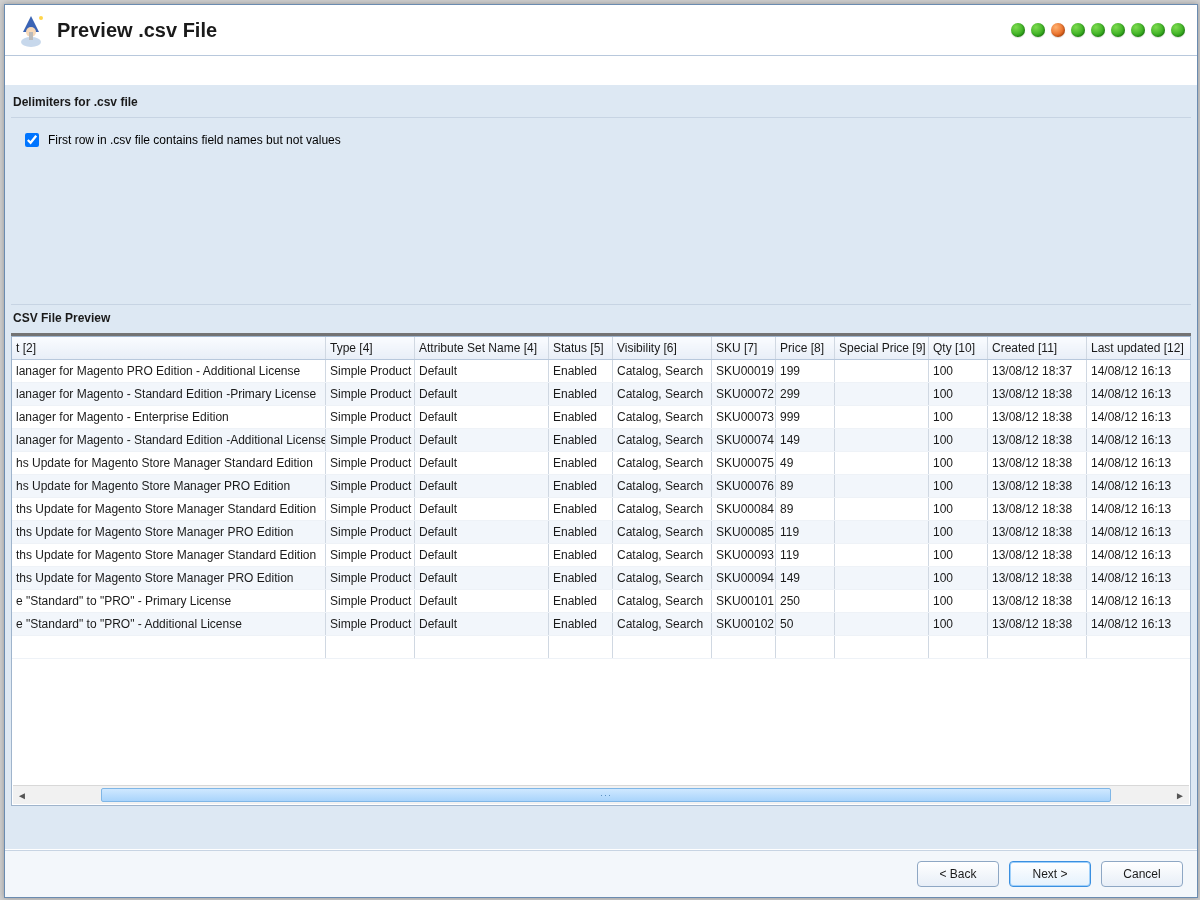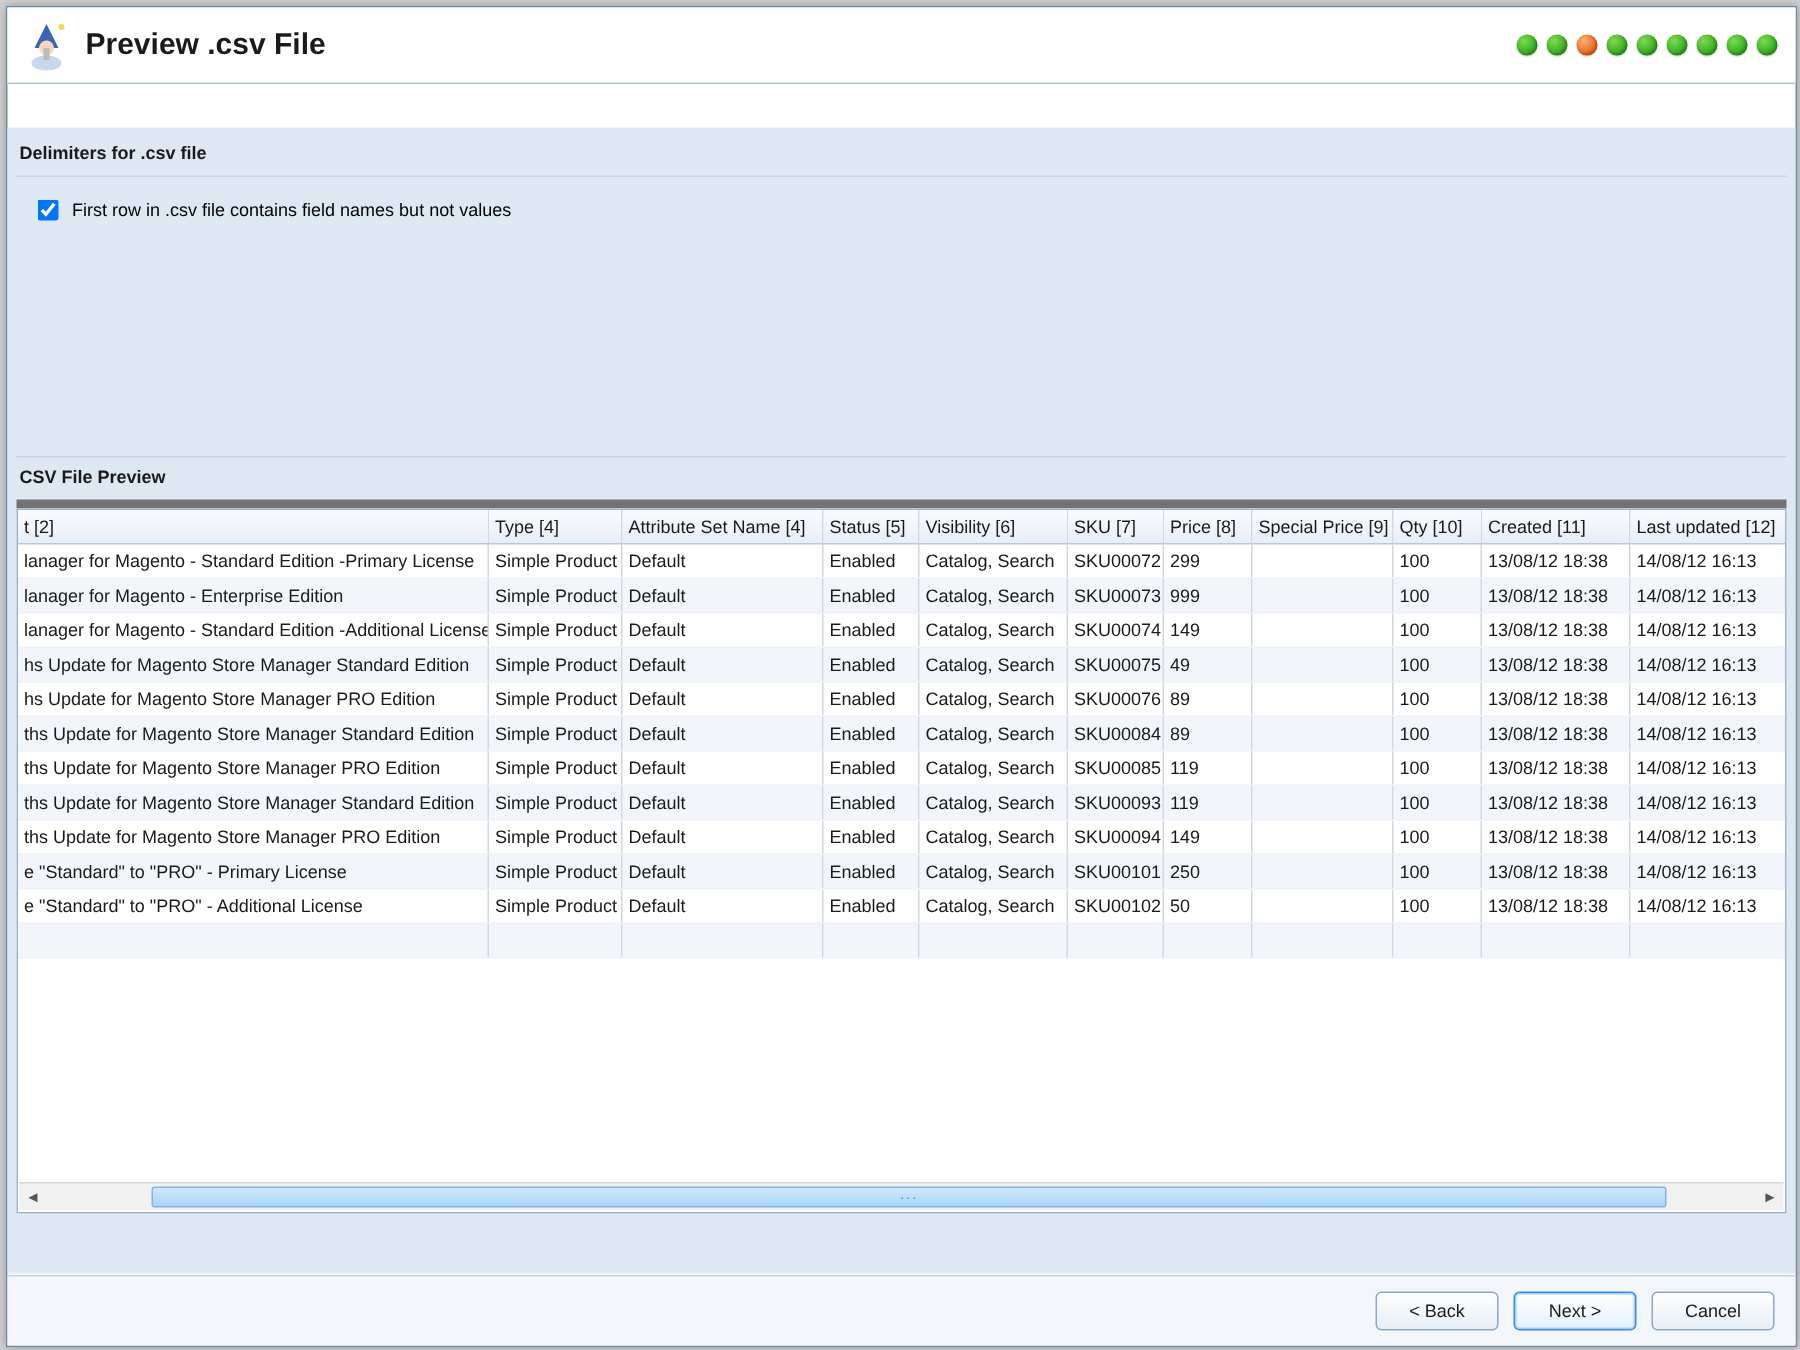--- a/index.html
+++ b/index.html
@@ -105,21 +105,21 @@
   }
   .chk {
     display: flex; align-items: center; gap: 6px;
     padding-left: 10px; padding-top: 6px;
   }
   .chk input { width: 14px; height: 14px; }
 
   .preview-label {
     font-size: 12px; font-weight: bold; color: #1a1a1a;
     padding: 6px 2px 8px 2px;
-    border-bottom: 6px solid #737373;
+    border-bottom: 3px solid #737373;
     border-top: 1px solid #c7d4e3;
   }
   .gridwrap {
     background: #fff;
     border: 1px solid #9fb4cc;
     height: 468px;
     overflow: hidden;
     position: relative;
   }
   .gridscroll {
@@ -265,20 +265,33 @@
                 <th style="width: 55px;">SKU [7]</th>
                 <th style="width: 50px;">Price [8]</th>
                 <th style="width: 85px;">Special Price [9]</th>
                 <th style="width: 50px;">Qty [10]</th>
                 <th style="width: 90px;">Created [11]</th>
                 <th style="width: 100px;">Last updated [12]</th>
               </tr>
             </thead>
           <tbody id="grid-body">
               <tr>
+                <td style="width: 305px;">lanager for Magento PRO Edition - Additional License</td>
+                <td style="width: 80px;">Simple Product</td>
+                <td style="width: 125px;">Default</td>
+                <td style="width: 55px;">Enabled</td>
+                <td style="width: 90px;">Catalog, Search</td>
+                <td style="width: 55px;">SKU00019</td>
+                <td style="width: 50px;">199</td>
+                <td style="width: 85px;"></td>
+                <td style="width: 50px;">100</td>
+                <td style="width: 90px;">13/08/12 18:37</td>
+                <td style="width: 100px;">14/08/12 16:13</td>
+              </tr>
+              <tr>
                 <td style="width: 305px;">lanager for Magento - Standard Edition -Primary License</td>
                 <td style="width: 80px;">Simple Product</td>
                 <td style="width: 125px;">Default</td>
                 <td style="width: 55px;">Enabled</td>
                 <td style="width: 90px;">Catalog, Search</td>
                 <td style="width: 55px;">SKU00072</td>
                 <td style="width: 50px;">299</td>
                 <td style="width: 85px;"></td>
                 <td style="width: 50px;">100</td>
                 <td style="width: 90px;">13/08/12 18:38</td>

